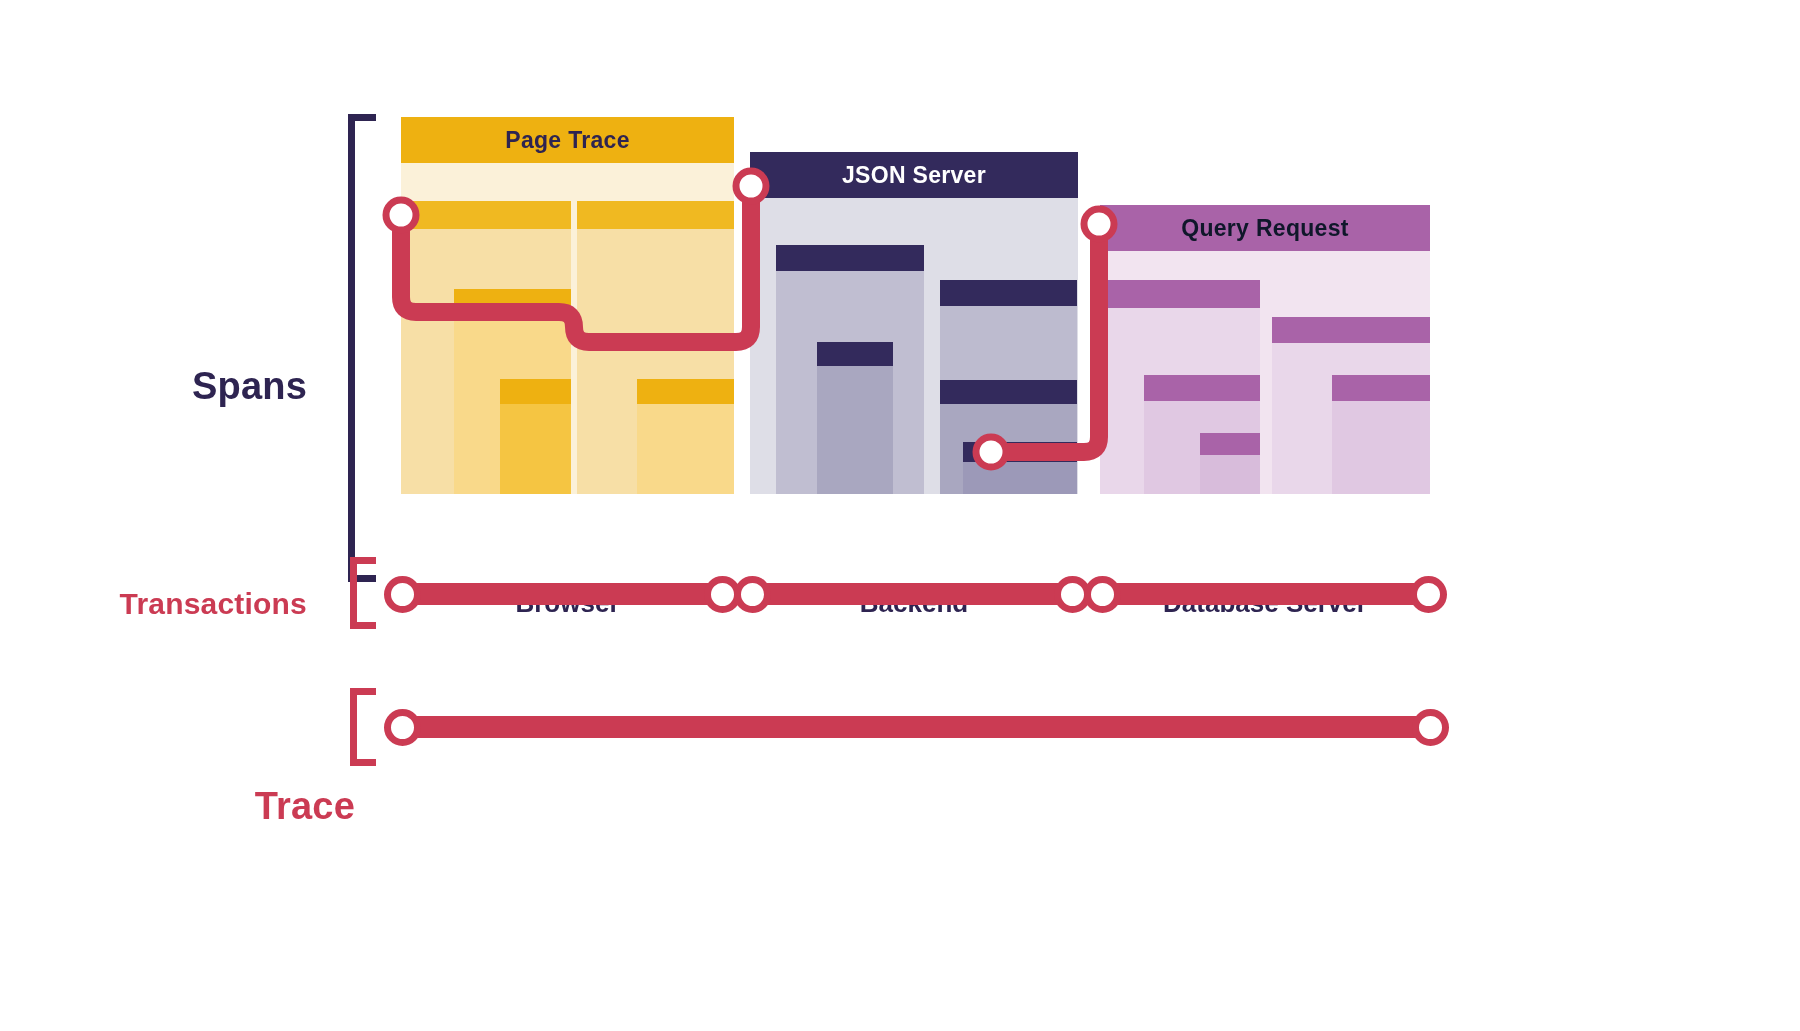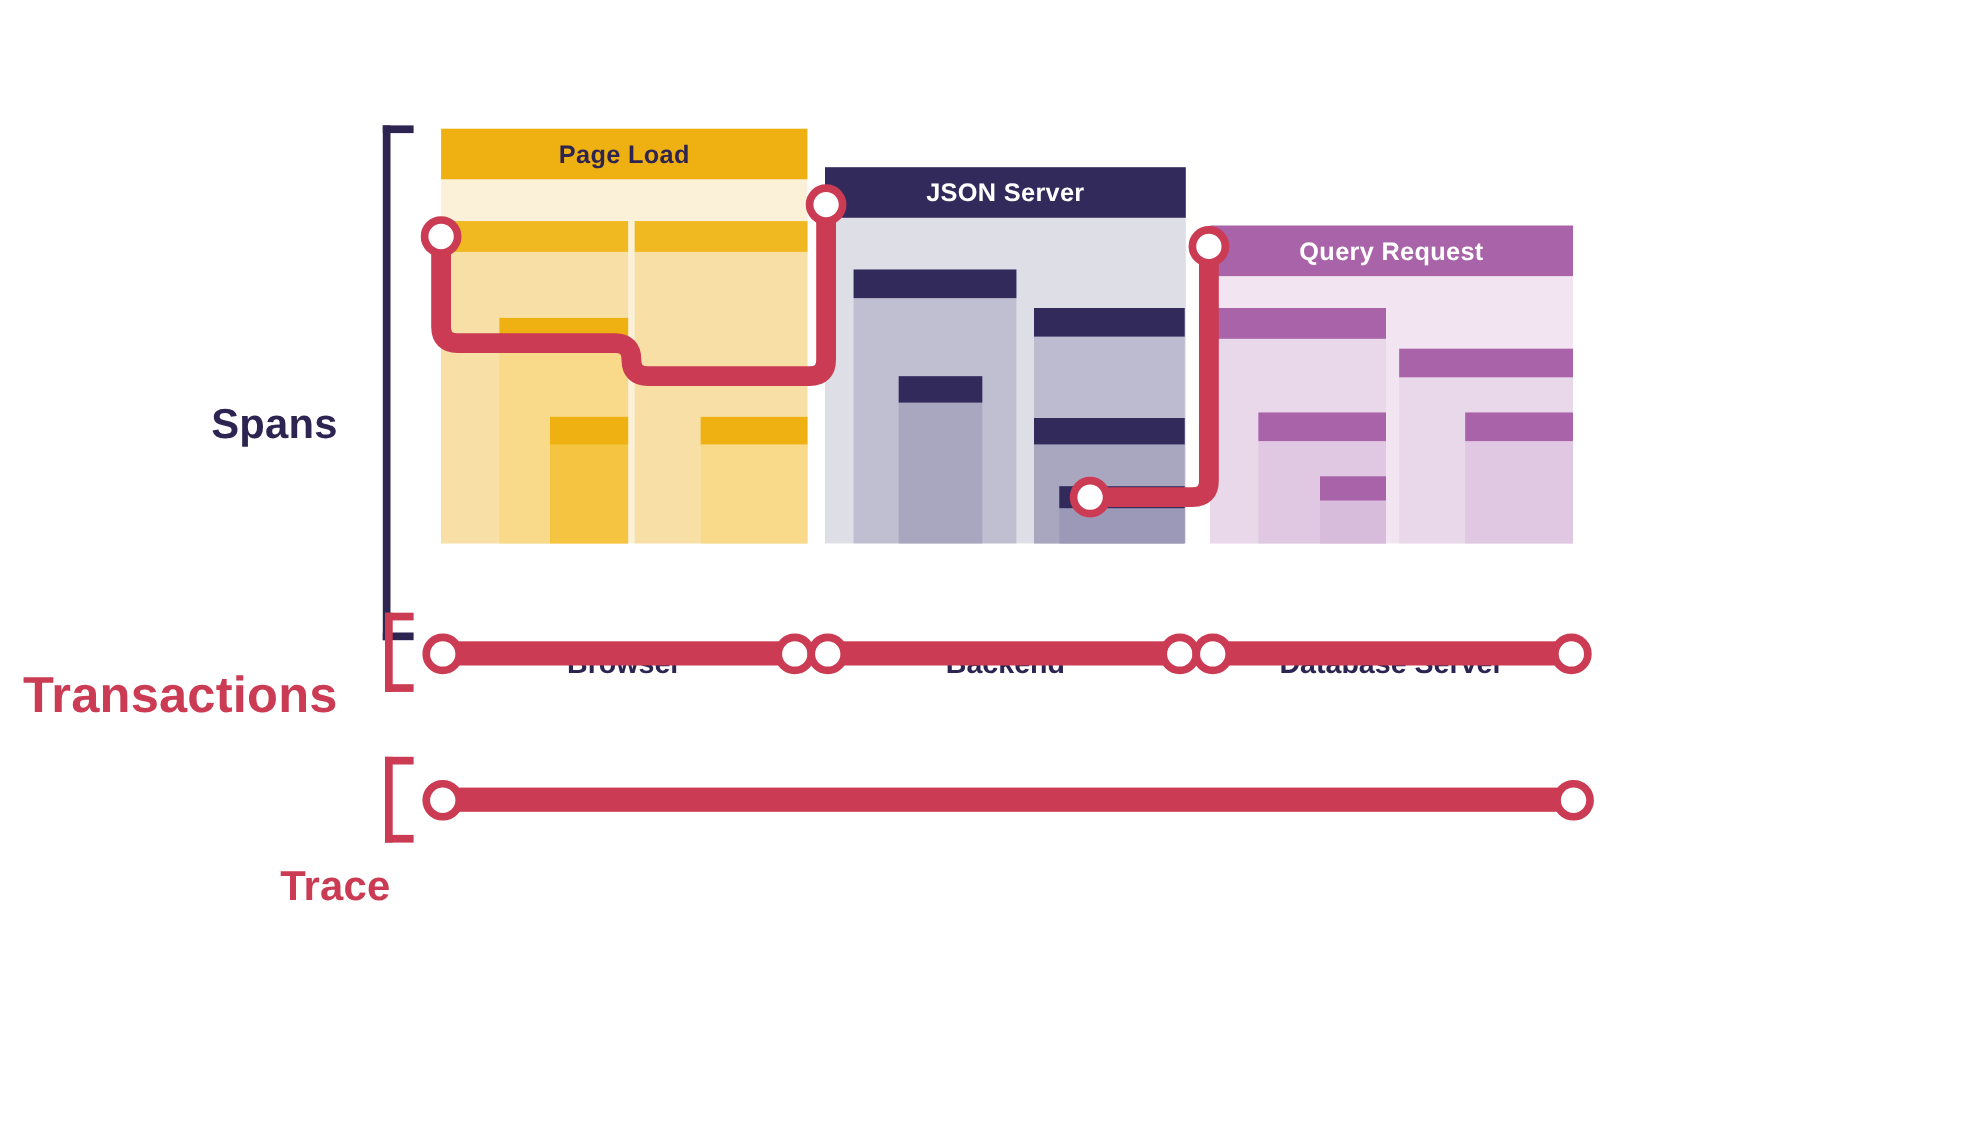--- a/index.html
+++ b/index.html
@@ -6,21 +6,21 @@
   body{width:1800px;height:1031px;overflow:hidden;
        font-family:"Liberation Sans","DejaVu Sans",sans-serif;}
   #stage{position:relative;width:1800px;height:1031px;background:#fff;}
 
   
   .row-label{
     position:absolute;font-weight:700;white-space:nowrap;
     text-align:right;letter-spacing:.2px;
   }
   .lbl-spans{font-size:38px;color:#2E2451;right:1493px;top:365px;}
-  .lbl-trans{font-size:46px;color:#CB3B53;right:1493px;top:604px;}
+  .lbl-trans{font-size:30px;color:#CB3B53;right:1493px;top:587px;}
   .lbl-trace{font-size:38px;color:#CB3B53;right:1445px;top:785px;}
 
   
   .bracket{position:absolute;box-sizing:border-box;border-style:solid;
            border-right:none;background:transparent;}
 
   
   .svc{position:absolute;}
   .svc .titlebar{
     position:absolute;left:0;top:0;height:46px;width:100%;
@@ -72,21 +72,21 @@
         <div class="bar" style="left: 99px; top: 262px; width: 71px; height: 115px; background: rgb(245, 197, 66);">
           <div style="position: absolute; left: 0px; top: 0px; width: 100%; height: 25px; background: rgb(238, 177, 17);"></div>
         </div>
         <div class="bar" style="left: 176px; top: 84px; width: 157px; height: 293px; background: rgb(247, 223, 166);">
           <div style="position: absolute; left: 0px; top: 0px; width: 100%; height: 28px; background: rgb(240, 185, 33);"></div>
         </div>
         <div class="bar" style="left: 236px; top: 262px; width: 97px; height: 115px; background: rgb(249, 217, 138);">
           <div style="position: absolute; left: 0px; top: 0px; width: 100%; height: 25px; background: rgb(238, 177, 17);"></div>
         </div>
         <div class="titlebar" style="background: rgb(238, 177, 17); color: rgb(46, 36, 81);">
-          <span>Page Load</span>
+          <span>Page Trace</span>
         </div>
       </div>
       <div class="svc-label" style="left: 401px; width: 333px; top: 588px;">Browser</div>
       <div class="svc" style="left: 750px; top: 152px; width: 328px; height: 342px;">
         <div class="body" style="top: 46px; height: 296px; background: rgb(222, 222, 231);"></div>
         <div class="bar" style="left: 26px; top: 93px; width: 148px; height: 249px; background: rgb(192, 190, 209);">
           <div style="position: absolute; left: 0px; top: 0px; width: 100%; height: 26px; background: rgb(51, 42, 92);"></div>
         </div>
         <div class="bar" style="left: 67px; top: 190px; width: 76px; height: 152px; background: rgb(169, 167, 192);">
           <div style="position: absolute; left: 0px; top: 0px; width: 100%; height: 24px; background: rgb(51, 42, 92);"></div>
@@ -115,21 +115,21 @@
         </div>
         <div class="bar" style="left: 100px; top: 228px; width: 60px; height: 61px; background: rgb(216, 188, 219);">
           <div style="position: absolute; left: 0px; top: 0px; width: 100%; height: 22px; background: rgb(169, 99, 168);"></div>
         </div>
         <div class="bar" style="left: 172px; top: 112px; width: 158px; height: 177px; background: rgb(233, 215, 234);">
           <div style="position: absolute; left: 0px; top: 0px; width: 100%; height: 26px; background: rgb(169, 99, 168);"></div>
         </div>
         <div class="bar" style="left: 232px; top: 170px; width: 98px; height: 119px; background: rgb(224, 200, 226);">
           <div style="position: absolute; left: 0px; top: 0px; width: 100%; height: 26px; background: rgb(169, 99, 168);"></div>
         </div>
-        <div class="titlebar" style="background: rgb(169, 99, 168); color: #ffffff;">
+        <div class="titlebar" style="background: rgb(169, 99, 168); color: #0f172a;">
           <span>Query Request</span>
         </div>
       </div>
       <div class="svc-label" style="left: 1100px; width: 330px; top: 588px;">Database Server</div>
     </div>
 
   <svg id="connectors" viewBox="0 0 1800 1031" xmlns="http://www.w3.org/2000/svg">
       <path d="M 401 215 L 401 297 Q 401 312 416 312 L 559 312 Q 574 312 574 327 L 574 327 Q 574 342 589 342 L 736 342 Q 751 342 751 327 L 751 186" fill="none" stroke="#CB3B53" stroke-width="18" stroke-linecap="butt" stroke-linejoin="round"></path>
       <path d="M 991 452 L 1084 452 Q 1099 452 1099 437 L 1099 222" fill="none" stroke="#CB3B53" stroke-width="18" stroke-linecap="butt" stroke-linejoin="round"></path>
       <circle cx="401" cy="215" r="15" fill="#FFFFFF" stroke="#CB3B53" stroke-width="7"></circle>

